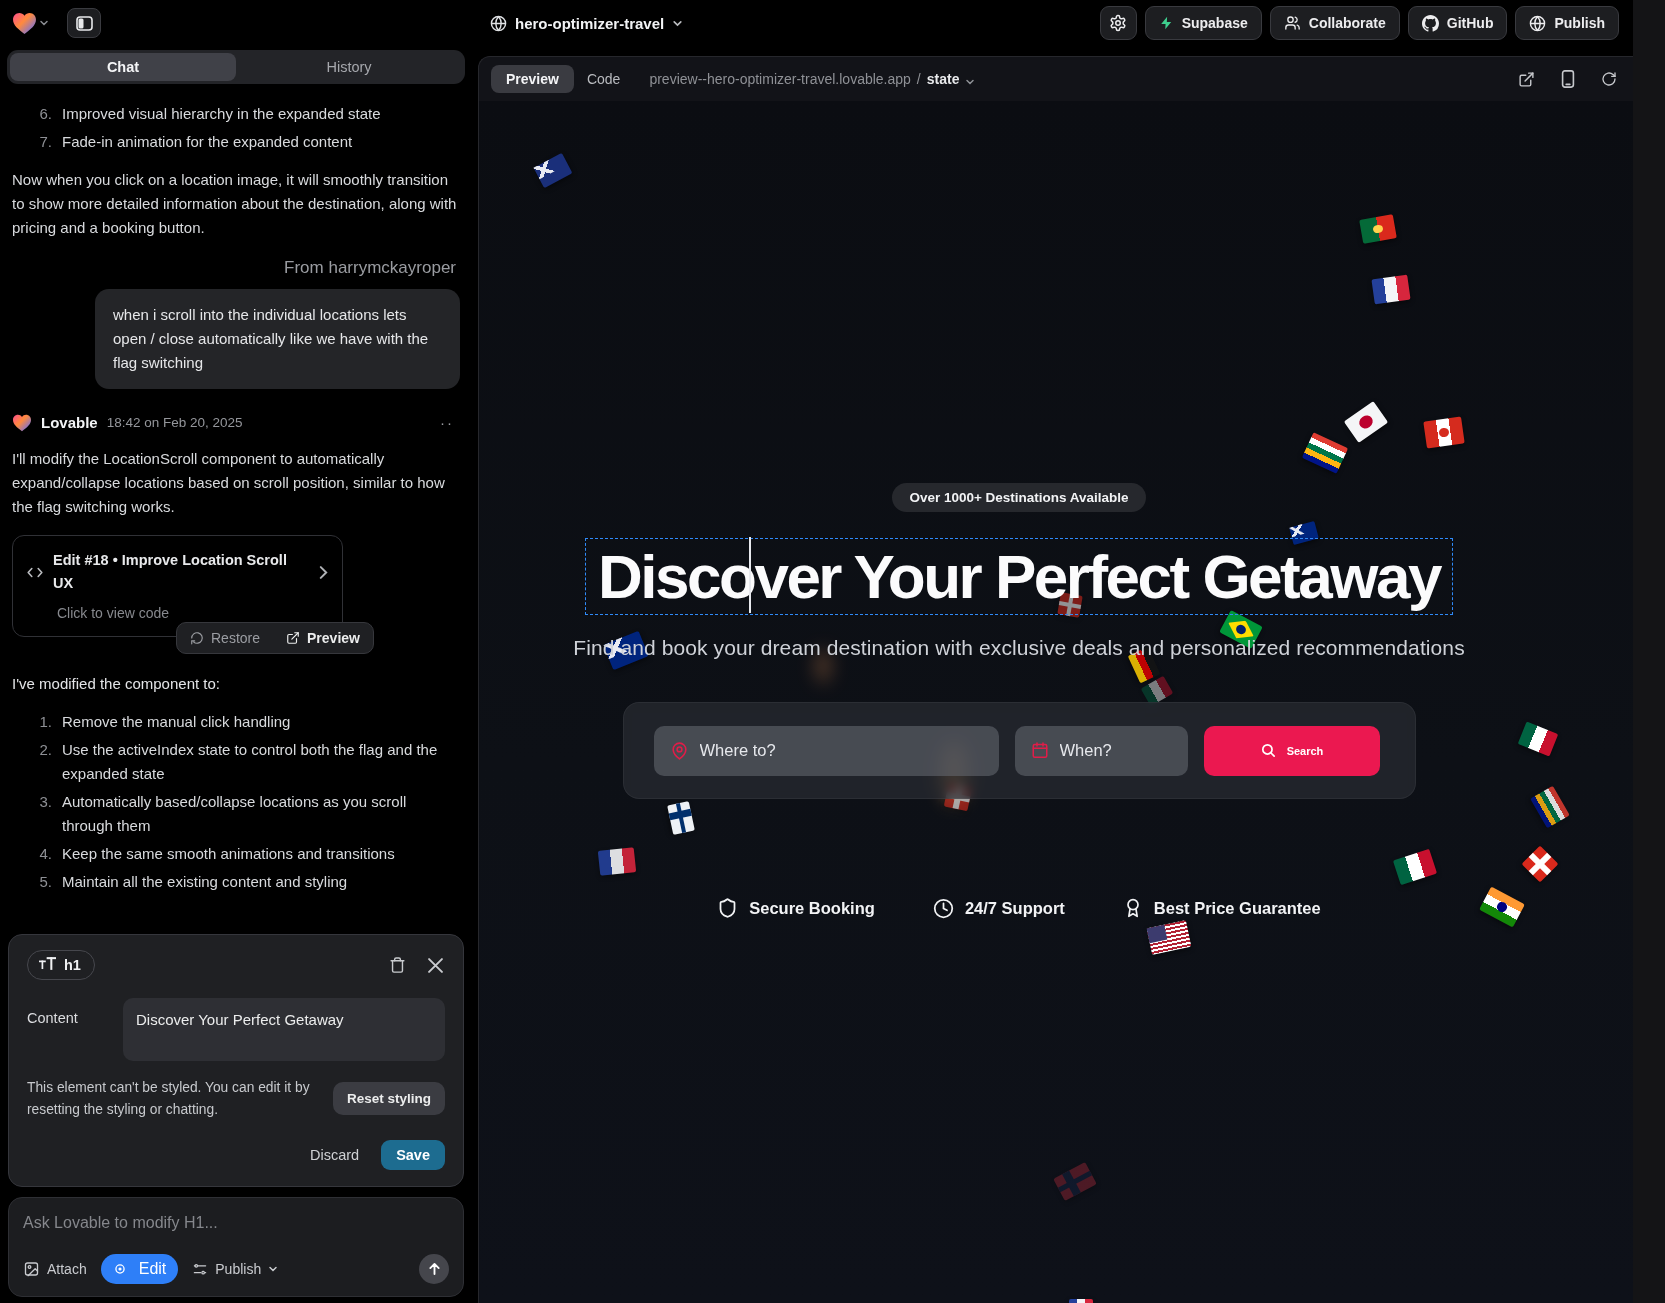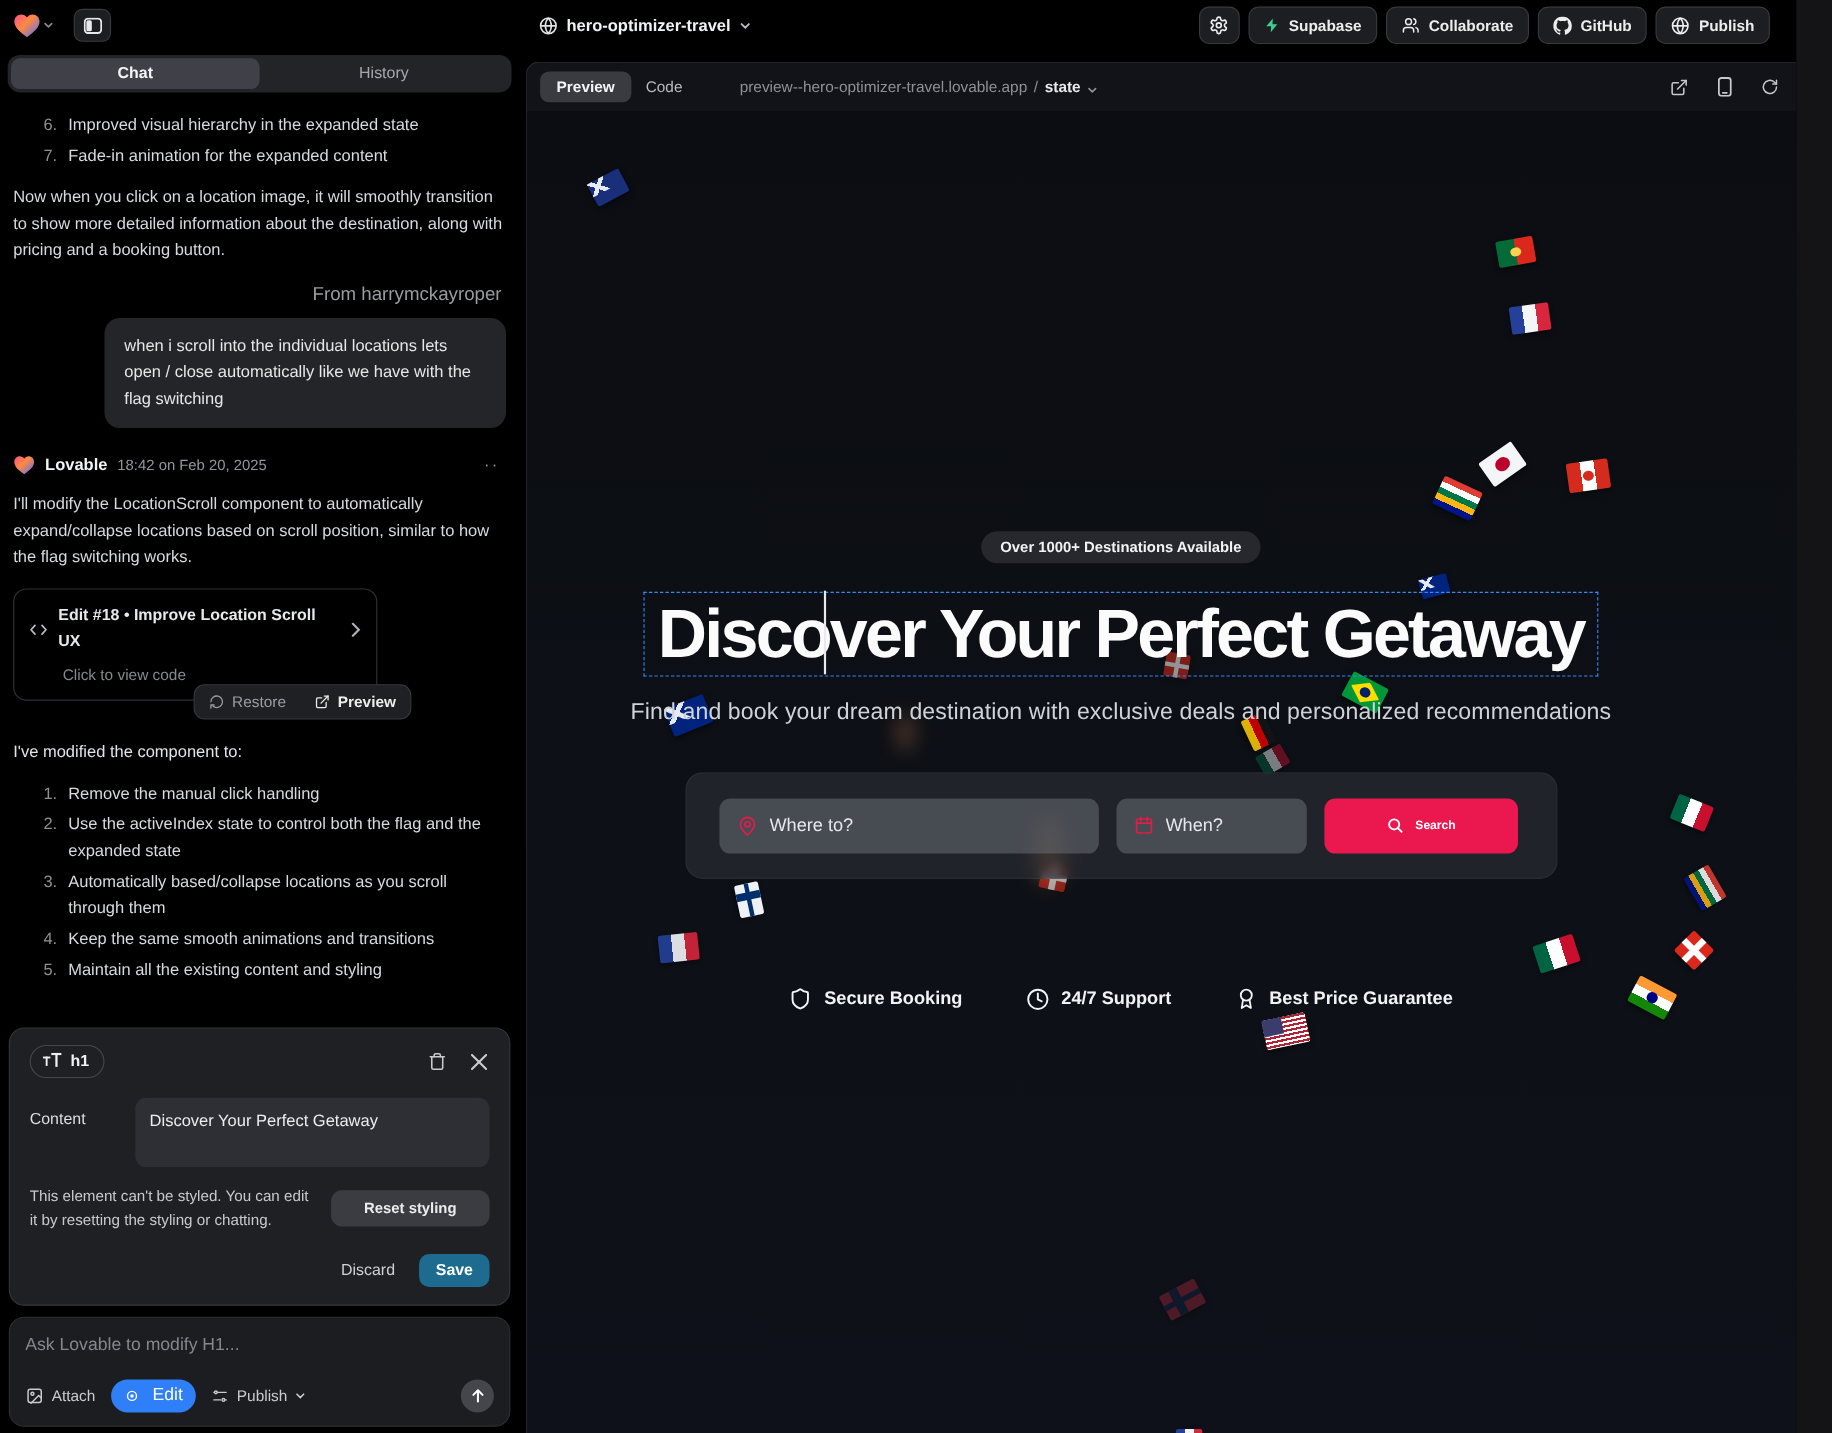--- a/index.html
+++ b/index.html
@@ -8,21 +8,21 @@
   .app{width:1633px;height:1303px;display:flex;flex-direction:column;background:#000000}
   svg{display:block}
 
   
   .topbar{height:46px;display:flex;align-items:center;flex:0 0 46px}
   .tb-left{width:472px;display:flex;align-items:center;gap:8px;padding-left:12px}
   .logo-wrap{display:flex;align-items:center;gap:2px;cursor:pointer}
   .chev{color:#8a8c91}
   .toggle-btn{width:34px;height:30px;border:1px solid #3a3b40;border-radius:8px;display:flex;align-items:center;justify-content:center;background:#1d1e21;margin-left:10px}
   .project{display:flex;align-items:center;gap:8px;margin-left:18px;font-size:15px;font-weight:700;color:#f2f3f5}
-  .tb-right{margin-left:auto;display:flex;align-items:center;gap:8px;padding-right:24px}
+  .tb-right{margin-left:auto;display:flex;align-items:center;gap:8px;padding-right:14px}
   .tb-btn{height:34px;border:1px solid #393a3f;background:#1d1e21;border-radius:9px;display:flex;align-items:center;gap:8px;padding:0 13px;font-size:14px;font-weight:600;color:#ededef;cursor:pointer}
   .tb-btn.icon-only{width:37px;padding:0;justify-content:center}
 
   
   .main{flex:1;display:flex;min-height:0}
   .sidebar{width:472px;flex:0 0 472px;display:flex;flex-direction:column;min-height:0;padding:4px 0 6px}
   .tabsbar{margin:0 7px 6px;background:#232428;border-radius:11px;padding:3px;display:flex}
   .tab{flex:1;text-align:center;padding:6px 0;font-size:14.5px;color:#a6a8ad;border-radius:8px;cursor:pointer}
   .tab.active{background:#404148;color:#f4f5f7;font-weight:600}
 
@@ -50,41 +50,41 @@
   
   .editor{margin:10px 8px 0;background:#1f2023;border:1px solid #35363c;border-radius:14px;padding:15px 18px 16px;box-shadow:0 -10px 30px rgba(0,0,0,.45)}
   .editor-head{display:flex;align-items:center}
   .tag-badge{display:flex;gap:8px;border:1px solid #46474d;border-radius:17px;padding:6px 13px 6px 11px;font-size:14.5px;font-weight:600;color:#f0f1f3}
   .editor-head .right-icons{margin-left:auto;display:flex;align-items:center;gap:22px;color:#c9cbcf;padding-right:2px}
   .content-row{display:flex;align-items:flex-start;margin-top:18px}
   .content-label{font-size:14.5px;color:#dcdde0;padding-top:12px}
   .content-box{margin-left:auto;width:322px;height:63px;background:#2e2f34;border:none;border-radius:10px;padding:11px 13px;font-size:15px;color:#eceded;resize:none;font-family:inherit;line-height:1.4;outline:none}
   .note-row{display:flex;align-items:center;margin-top:16px;gap:12px}
   .note-text{font-size:13.8px;color:#c7c9cd;line-height:1.55;width:300px}
-  .reset-btn{margin-left:auto;background:#3b3c42;border-radius:10px;padding:9px 30px;font-size:13.5px;font-weight:600;color:#eceded;cursor:pointer;white-space:nowrap}
+  .reset-btn{margin-left:auto;background:#3b3c42;border-radius:10px;padding:9px 14px;font-size:13.5px;font-weight:600;color:#eceded;cursor:pointer;white-space:nowrap}
   .action-row{display:flex;align-items:center;justify-content:flex-end;gap:22px;margin-top:20px}
   .discard{color:#cfd1d4;font-size:14.5px;cursor:pointer}
   .save-btn{background:#1d6c90;border-radius:9px;padding:7px 15px;color:#fff;font-size:14.5px;font-weight:600;cursor:pointer}
 
   
   .input-panel{margin:10px 8px 0;background:#1c1d20;border:1px solid #2e2f34;border-radius:14px;padding:16px 14px 12px}
   .input-field{width:100%;background:transparent;border:none;outline:none;font-size:16px;color:#e8e9eb;font-family:inherit}
   .input-field::placeholder{color:#85878c}
   .input-row{display:flex;align-items:center;gap:14px;margin-top:22px}
   .chip{display:flex;align-items:center;gap:7px;color:#c9cbcf;font-size:14px;cursor:pointer}
   .edit-chip{background:#2e7ff8;color:#fff;border-radius:999px;padding:6px 12px;font-weight:400;display:flex;align-items:center;gap:12px;cursor:pointer}
   .send-btn{margin-left:auto;width:30px;height:30px;border-radius:50%;background:#45464c;display:flex;align-items:center;justify-content:center;cursor:pointer}
 
   
   .preview-wrap{flex:1;min-width:0;padding:10px 0 0 6px}
   .preview-panel{height:100%;background:#121318;border:1px solid #26272c;border-right:none;border-bottom:none;border-radius:12px 0 0 0;display:flex;flex-direction:column;overflow:hidden}
   .ptoolbar{height:44px;display:flex;align-items:center;padding:0 16px 0 12px;flex:0 0 44px}
   .pv-chip{background:#3a3b41;border-radius:8px;padding:6px 15px;font-size:14px;font-weight:600;color:#f4f5f7;cursor:pointer}
   .code-tab{margin-left:13px;color:#b9bbbf;font-size:14px;cursor:pointer}
-  .url{margin-left:52px;font-size:14px;color:#8f9196;display:flex;align-items:flex-end;gap:6px;cursor:pointer}
+  .url{margin-left:29px;font-size:14px;color:#8f9196;display:flex;align-items:flex-end;gap:6px;cursor:pointer}
   .url b{color:#e8e9eb;font-weight:700}
   .ptoolbar .tool-icons{margin-left:auto;display:flex;align-items:center;gap:26px;color:#c6c8cc}
 
   .site{position:relative;flex:1;background:linear-gradient(180deg,#0b0d12 0%,#0d1016 55%,#0e1119 100%);overflow:hidden}
   .flag{position:absolute;border-radius:2px;box-shadow:0 2px 5px rgba(0,0,0,.45)}
   .flag .dot{position:absolute;inset:26% 31%;border-radius:50%}
   .flag .dot2{position:absolute;left:36%;top:32%;width:28%;height:36%;border-radius:50%}
   .flag .dia{position:absolute;inset:10%;clip-path:polygon(50% 0,100% 50%,50% 100%,0 50%)}
   .flag .bar-h{position:absolute;left:0;right:0;top:39%;height:22%}
   .flag .bar-v{position:absolute;top:0;bottom:0;left:39%;width:22%}

